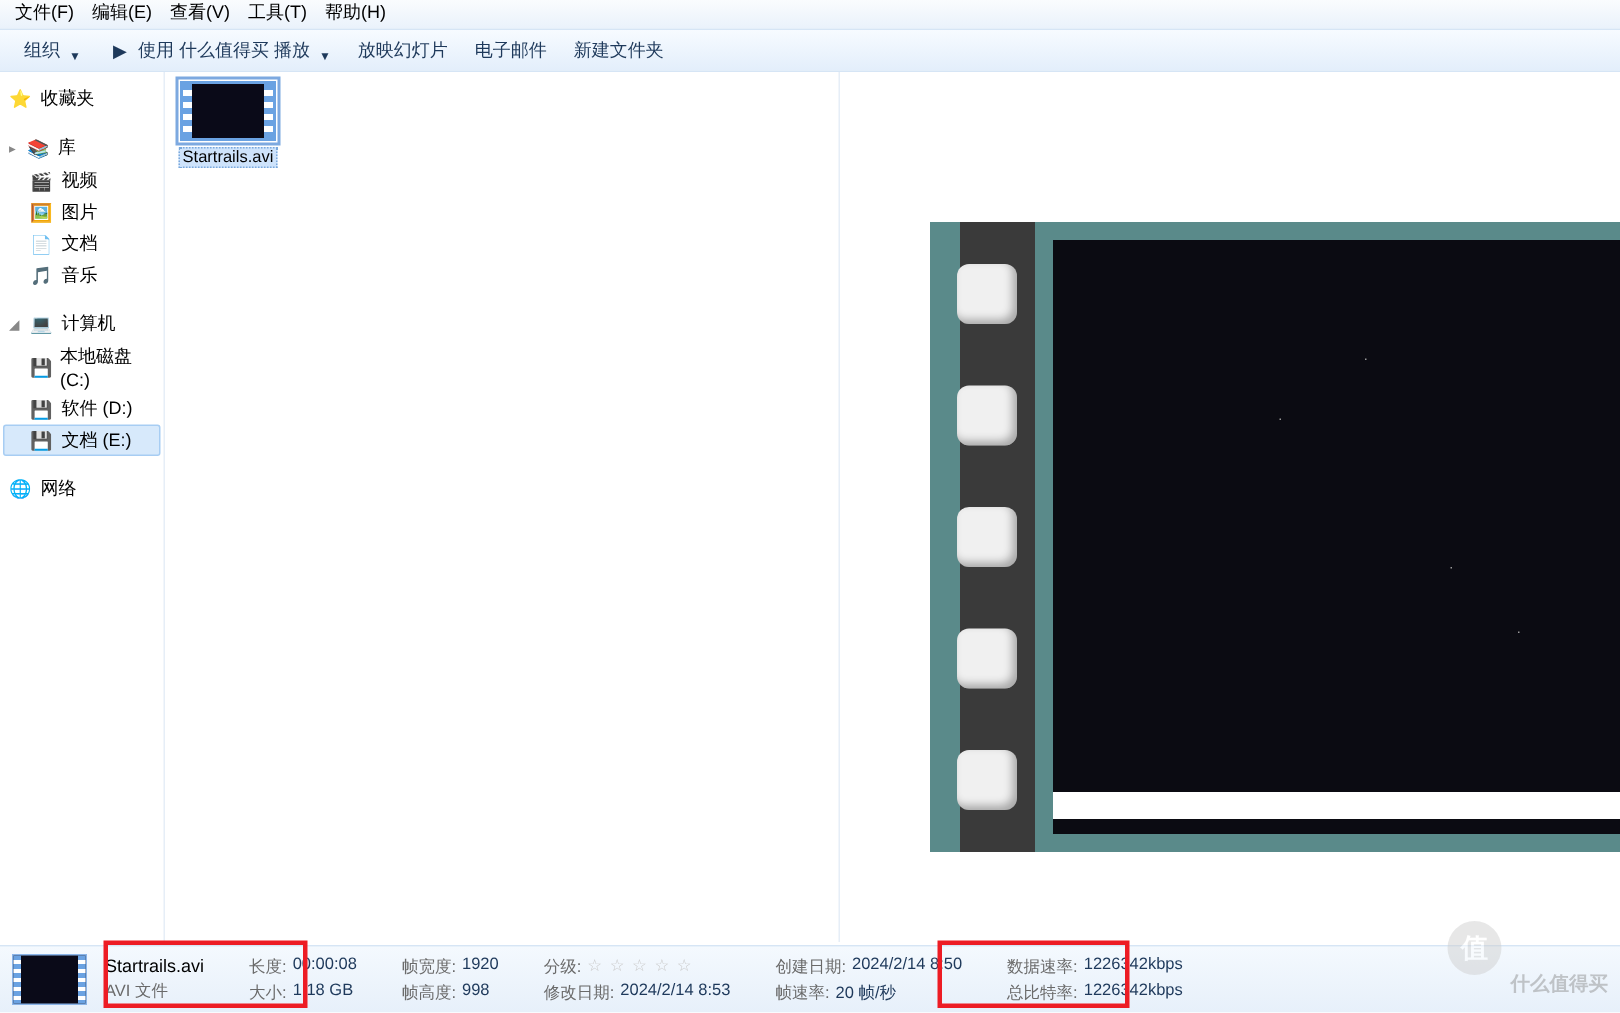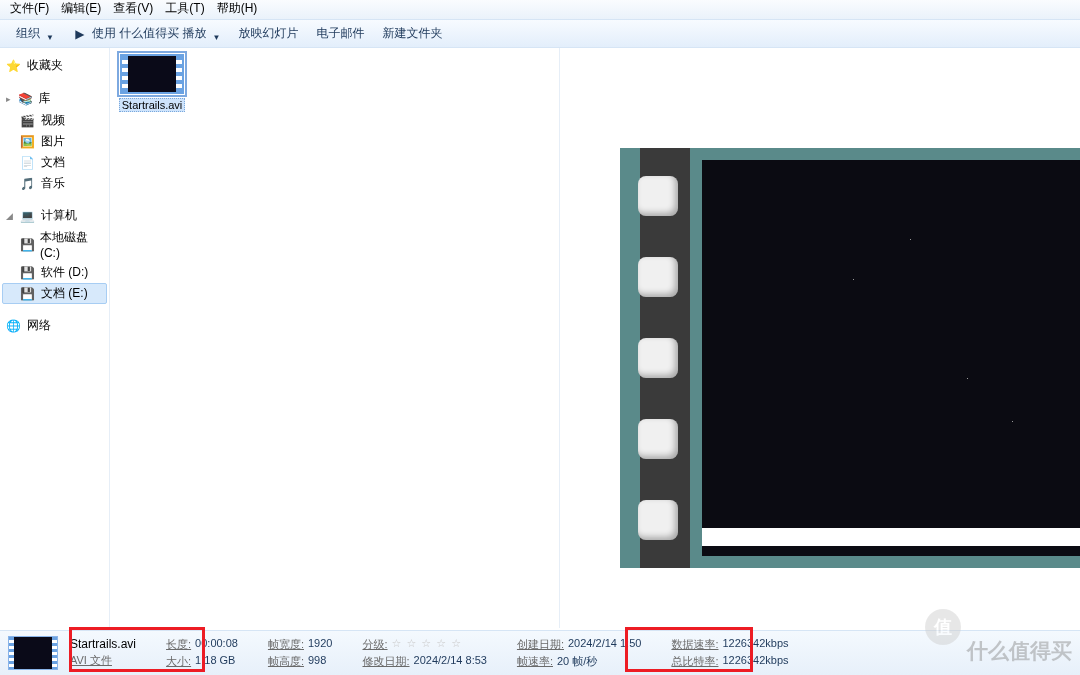--- a/index.html
+++ b/index.html
@@ -46,31 +46,31 @@
 
 
 .details { position: absolute; left: 0; right: 0; bottom: 0; height: 45px; background: linear-gradient(#f4f9fe, #e7f0fa); border-top: 1px solid #d6e5f5; display: flex; align-items: center; padding: 4px 8px; }
 .dthumb { width: 50px; height: 34px; background: #0a0a18; border: 1px solid #8ab4e8; position: relative; margin-right: 12px; }
 .dthumb::before, .dthumb::after { content: ""; position: absolute; top: 0; bottom: 0; width: 5px; background: repeating-linear-gradient(#6aa2e2 0 3px, #fff 3px 6px); }
 .dthumb::before { left: 0; }
 .dthumb::after { right: 0; }
 .dgrid { display: flex; gap: 30px; }
 .dcol { display: flex; flex-direction: column; gap: 2px; }
 .drow { display: flex; gap: 4px; font-size: 11px; }
-.dlab { color: #6a6a6a; text-align: right; text-decoration: underline; }
+.dlab { color: #6a6a6a; text-align: right; }
 .dval { color: #1e395b; }
 .stars { color: #c9c9c9; letter-spacing: 1px; }
 
 .redbox { position: absolute; border: 3px solid #ed1c24; pointer-events: none; }
 .rb1 { left: 69px; bottom: 3px; width: 136px; height: 45px; }
 .rb2 { left: 625px; bottom: 3px; width: 128px; height: 45px; }
 
 .watermark { position: absolute; right: 8px; bottom: 10px; display: flex; align-items: center; gap: 6px; opacity: 0.45; }
 .wm-badge { width: 36px; height: 36px; border-radius: 50%; background: #ccc; display: flex; align-items: center; justify-content: center; font-size: 18px; color: #fff; font-weight: bold; }
-.wm-text { font-size: 21px; color: #888; font-weight: bold; margin-top: 48px; }
+.wm-text { font-size: 13px; color: #888; font-weight: bold; margin-top: 48px; }
 </style>
 </head>
 <body>
 
 <div class="menubar">
   <span>文件(F)</span>
   <span>编辑(E)</span>
   <span>查看(V)</span>
   <span>工具(T)</span>
   <span>帮助(H)</span>
@@ -214,21 +214,21 @@
           <span class="stars">☆ ☆ ☆ ☆ ☆</span>
         </div>
       <div class="drow">
           <span class="dlab">修改日期:</span>
           <span class="dval">2024/2/14 8:53</span>
         </div>
     </div>
     <div class="dcol">
       <div class="drow">
           <span class="dlab">创建日期:</span>
-          <span class="dval">2024/2/14 1:50</span>
+          <span class="dval">2024/2/14 8:50</span>
         </div>
       <div class="drow">
           <span class="dlab">帧速率:</span>
           <span class="dval">20 帧/秒</span>
         </div>
     </div>
     <div class="dcol">
       <div class="drow">
           <span class="dlab">数据速率:</span>
           <span class="dval">1226342kbps</span>

